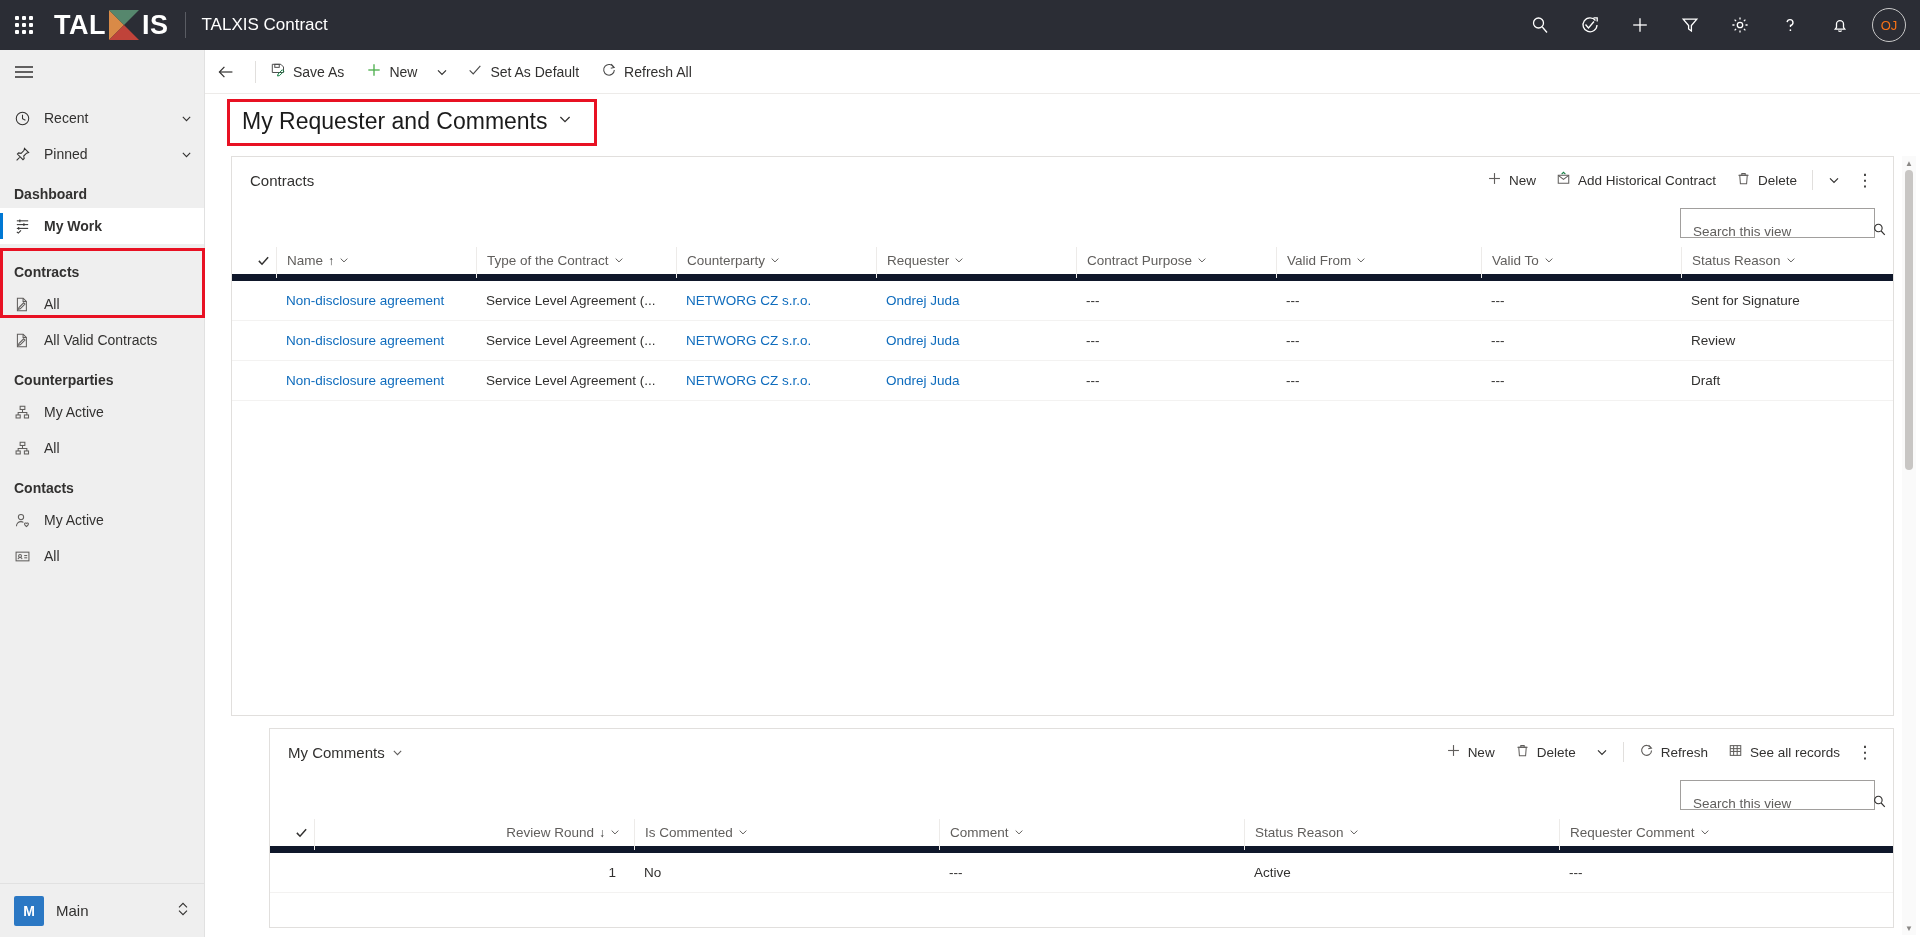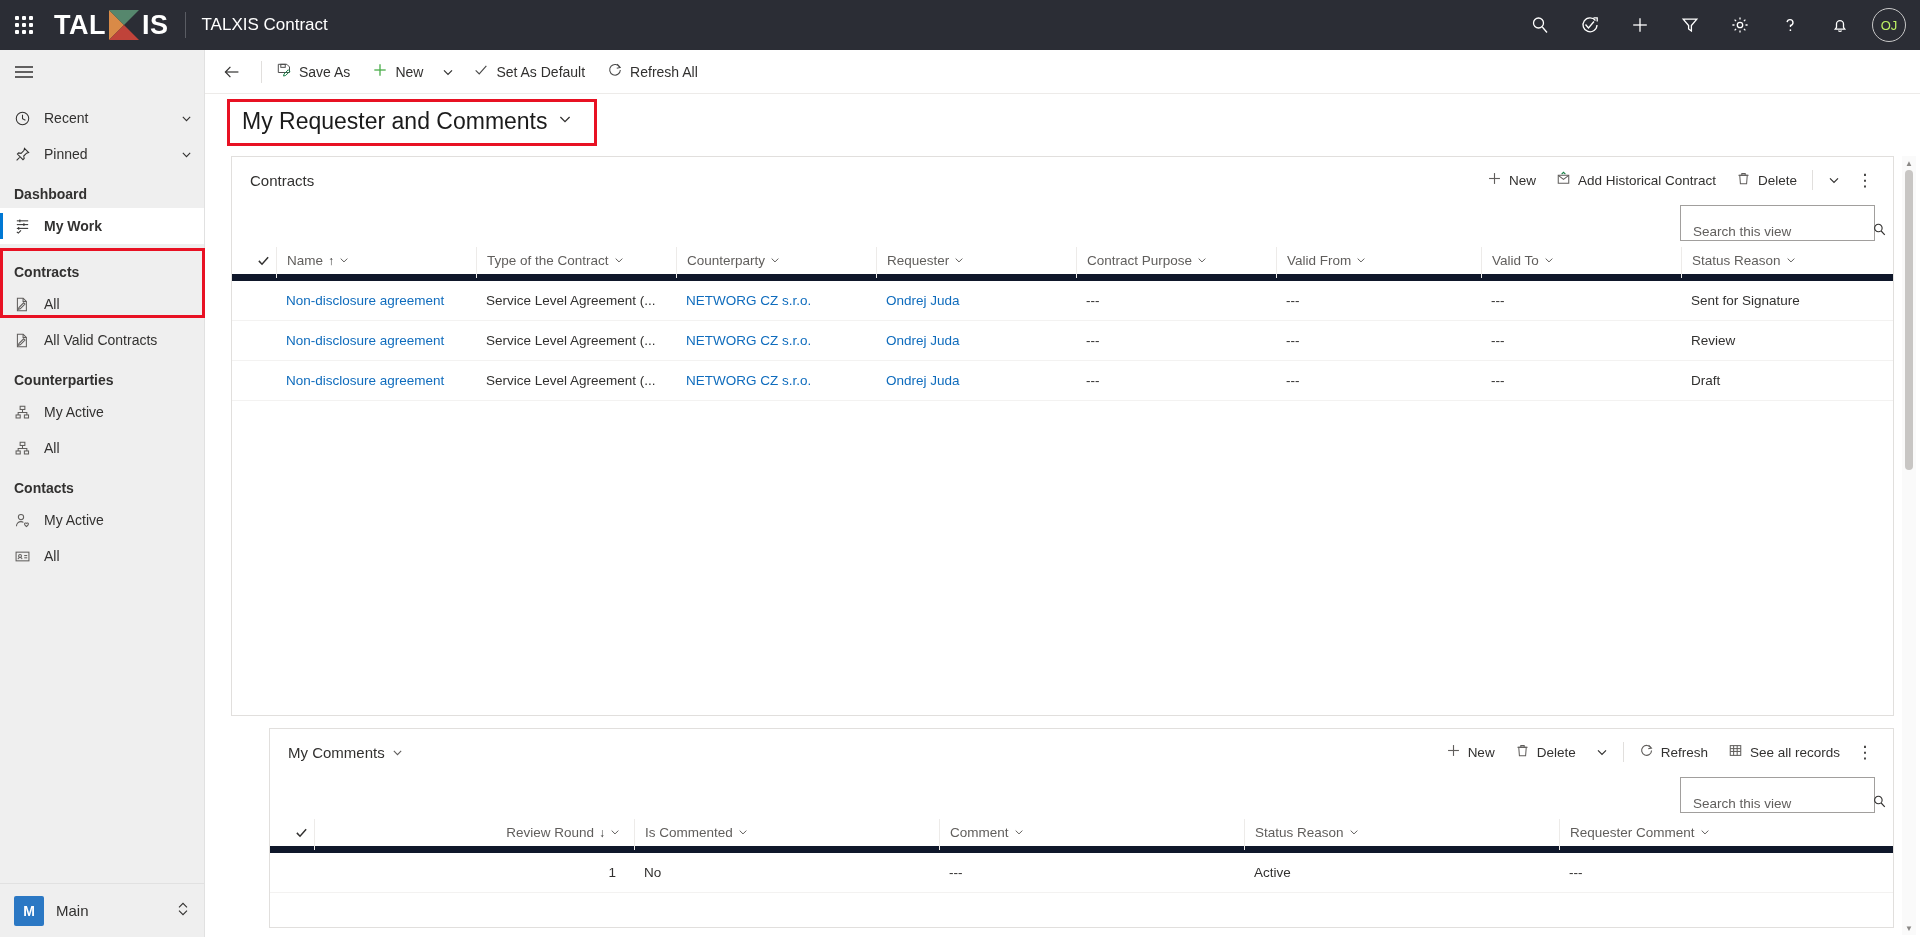--- a/index.html
+++ b/index.html
@@ -78,21 +78,21 @@
   }
   .top-btn {
     width: 48px; height: 50px; display: flex; align-items: center; justify-content: center;
     cursor: pointer;
   }
   .top-btn svg { display: block; }
   .avatar-top {
     width: 34px; height: 34px; border-radius: 50%;
     border: 1px solid #c8c8c8;
     display: flex; align-items: center; justify-content: center;
-    font-size: 13px; color: #bef264; margin-left: 6px; cursor: pointer;
+    font-size: 13px; color: #f97316; margin-left: 6px; cursor: pointer;
   }
 
   
   .body { flex: 1 1 auto; display: flex; min-height: 0; }
 
   
   .sidebar {
     width: 205px; flex: 0 0 205px;
     background: #efefef;
     display: flex; flex-direction: column;
@@ -140,21 +140,21 @@
   }
   .area-label { flex: 1 1 auto; padding-left: 12px; font-size: 15px; }
 
   
   .main { flex: 1 1 auto; display: flex; flex-direction: column; min-width: 0; background: #fff; }
 
   .cmdbar {
     height: 44px; flex: 0 0 44px;
     display: flex; align-items: center;
     border-bottom: 1px solid #edebe9;
-    padding-left: 8px; gap: 2px;
+    padding-left: 2px; gap: 2px;
   }
   .cmd-back {
     width: 38px; height: 38px; display: flex; align-items: center; justify-content: center;
     cursor: pointer; margin-right: 6px;
   }
   .cmd-sep { width: 1px; height: 22px; background: #e1dfdd; margin: 0 2px; }
   .cmd-btn {
     height: 38px; display: flex; align-items: center; gap: 7px;
     padding: 0 10px; cursor: pointer; font-size: 14px; color: #323130;
     white-space: nowrap;
@@ -208,21 +208,21 @@
   .tool-more {
     width: 28px; height: 34px; display: flex; align-items: center; justify-content: center;
     cursor: pointer; letter-spacing: 0; color: #323130; font-size: 17px;
   }
 
   .search-row {
     flex: 0 0 44px; display: flex; align-items: center; justify-content: flex-end;
     padding: 0 18px 4px 18px;
   }
   .search-box {
-    width: 195px; height: 36px; border: 1px solid #a19f9d;
+    width: 195px; height: 30px; border: 1px solid #a19f9d;
     display: flex; align-items: center; padding: 16px 8px 0 10px; background: #fff;
   }
   .search-box input {
     flex: 1 1 auto; border: none; outline: none; font-size: 13.5px;
     font-family: "Liberation Sans", sans-serif; color: #323130; background: transparent;
   }
   .search-box input::placeholder { color: #605e5c; }
 
   .grid { flex: 1 1 auto; min-height: 0; display: flex; flex-direction: column; overflow: hidden; }
   .grid-head {

